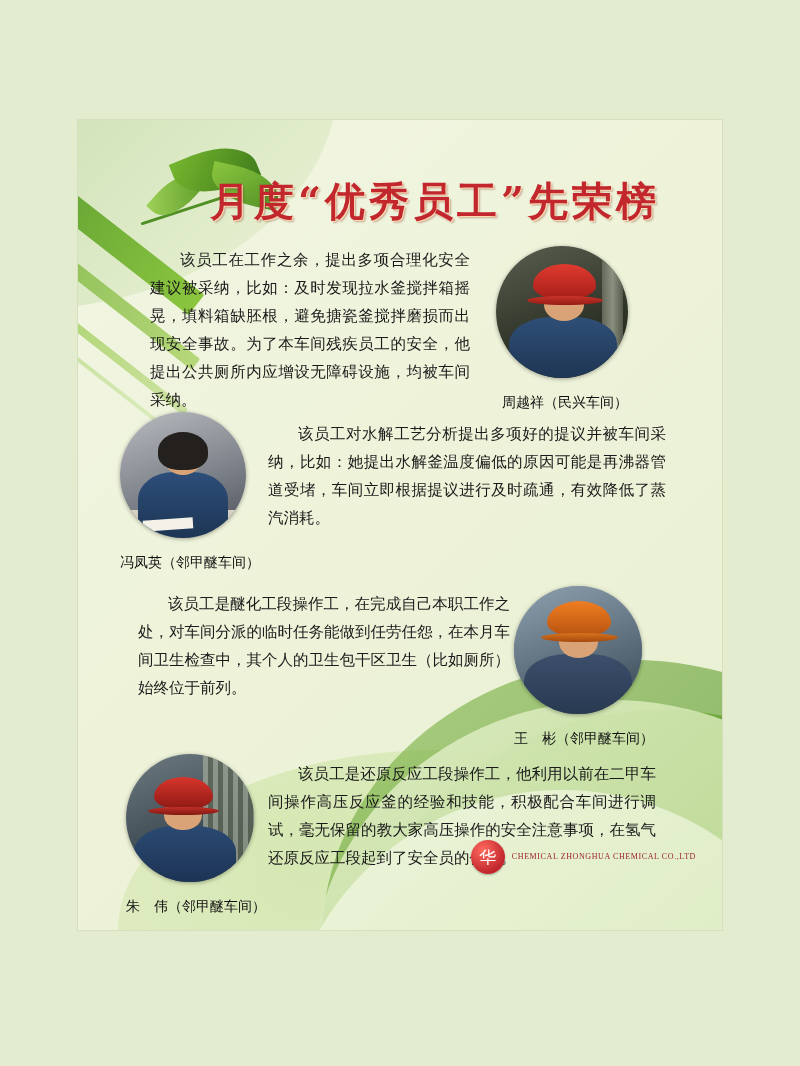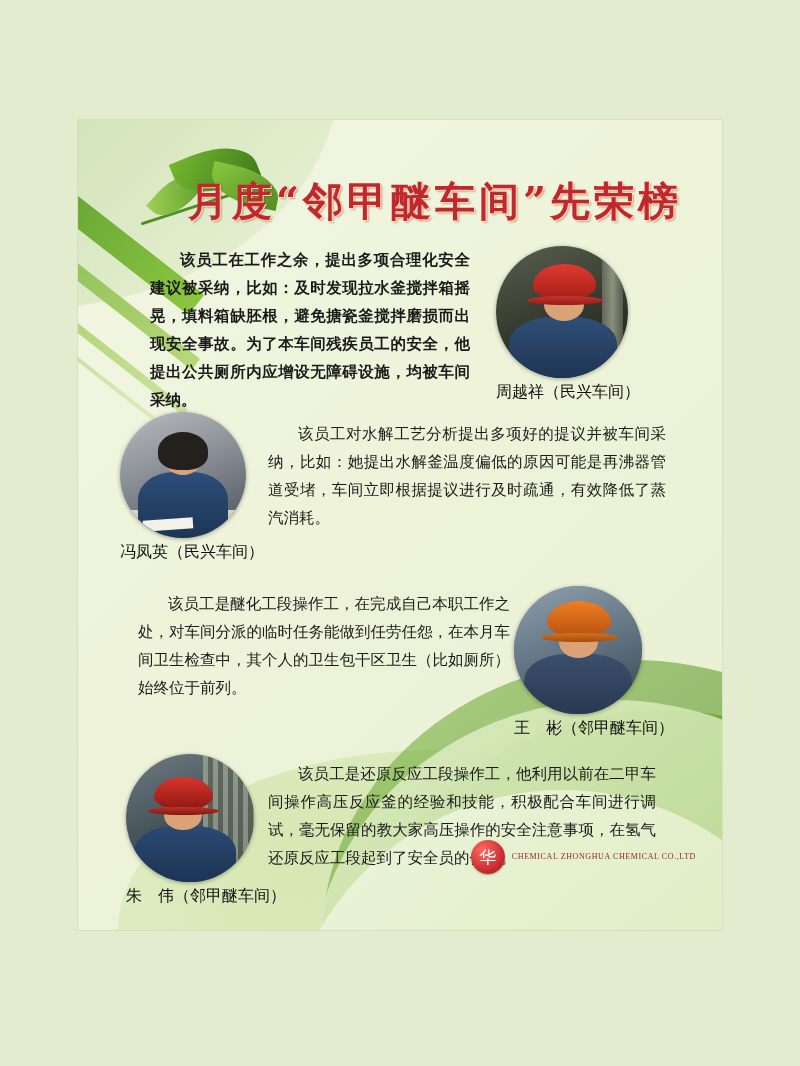--- a/index.html
+++ b/index.html
@@ -137,24 +137,24 @@
   }
 
   .photo-wrap { position: absolute; }
   .photo {
     border-radius: 50%;
     overflow: hidden;
     position: relative;
     box-shadow: 0 1px 4px rgba(0,0,0,0.35);
   }
   .caption {
-    text-align: left;
-    font-size: 16px;
+    text-align: right;
+    font-size: 14px;
     color: #111;
-    margin-top: 4px;
+    margin-top: 16px;
     font-family: "DejaVu Sans", sans-serif;
     white-space: nowrap;
   }
 
   
   .ph-bg { position: absolute; inset: 0; }
   .p1 .ph-bg { background: linear-gradient(160deg,#5a5e50,#2f3428 60%,#1d2018); }
   .p2 .ph-bg { background: linear-gradient(160deg,#b9bcc0,#7d828a 55%,#4b5058); }
   .p3 .ph-bg { background: linear-gradient(160deg,#8fa0ae,#586a78 60%,#36434e); }
   .p4 .ph-bg { background: linear-gradient(160deg,#6d7a82,#3f4b52 60%,#222a2f); }
@@ -265,26 +265,26 @@
   <div class="leaf leaf1"></div>
   <div class="leaf leaf2"></div>
 
   <div class="blob"></div>
   <div class="bsw bsw3"></div>
   <div class="bsw bsw1"></div>
   <div class="bsw bsw2"></div>
   <div class="bsw bsw4"></div>
 
   <div class="title">
-    <span class="title-text">月度“邻甲醚车间”先荣榜</span>
+    <span class="title-text">月度“优秀员工”先荣榜</span>
   </div>
 
   <div class="content">
 
-    <div class="block" style="left:72px; top:126px; width:320px;font-weight:bold;">
+    <div class="block" style="left:72px; top:126px; width:320px;">
       <div class="para" style="text-indent: 30px;">该员工在工作之余，提出多项合理化安全建议被采纳，比如：及时发现拉水釜搅拌箱摇晃，填料箱缺胚根，避免搪瓷釜搅拌磨损而出现安全事故。为了本车间残疾员工的安全，他提出公共厕所内应增设无障碍设施，均被车间采纳。</div>
     </div>
     <div class="photo-wrap" style="left:418px; top:126px;">
       <div class="photo p1" style="width:132px;height:132px;">
         <div class="ph-bg"></div>
         <div class="pipe"></div>
         <div class="body"></div>
         <div class="face"></div>
         <div class="helmet"></div>
       </div>
@@ -293,21 +293,21 @@
 
     <div class="photo-wrap" style="left:42px; top:292px;">
       <div class="photo p2" style="width:126px;height:126px;">
         <div class="ph-bg"></div>
         <div class="desk"></div>
         <div class="body"></div>
         <div class="face"></div>
         <div class="hair"></div>
         <div class="paper"></div>
       </div>
-      <div class="caption">冯凤英（民兴车间）</div>
+      <div class="caption">冯凤英（邻甲醚车间）</div>
     </div>
     <div class="block" style="left:60px; top:470px; width:372px;">
       <div class="para" style="text-indent: 30px;">该员工是醚化工段操作工，在完成自己本职工作之处，对车间分派的临时任务能做到任劳任怨，在本月车间卫生检查中，其个人的卫生包干区卫生（比如厕所）始终位于前列。</div>
     </div>
 
     <div class="block" style="left:190px; top:300px; width:398px;">
       <div class="para" style="text-indent: 30px;">该员工对水解工艺分析提出多项好的提议并被车间采纳，比如：她提出水解釜温度偏低的原因可能是再沸器管道受堵，车间立即根据提议进行及时疏通，有效降低了蒸汽消耗。</div>
     </div>
     <div class="photo-wrap" style="left:436px; top:466px;">
       <div class="photo p3" style="width:128px;height:128px;">

